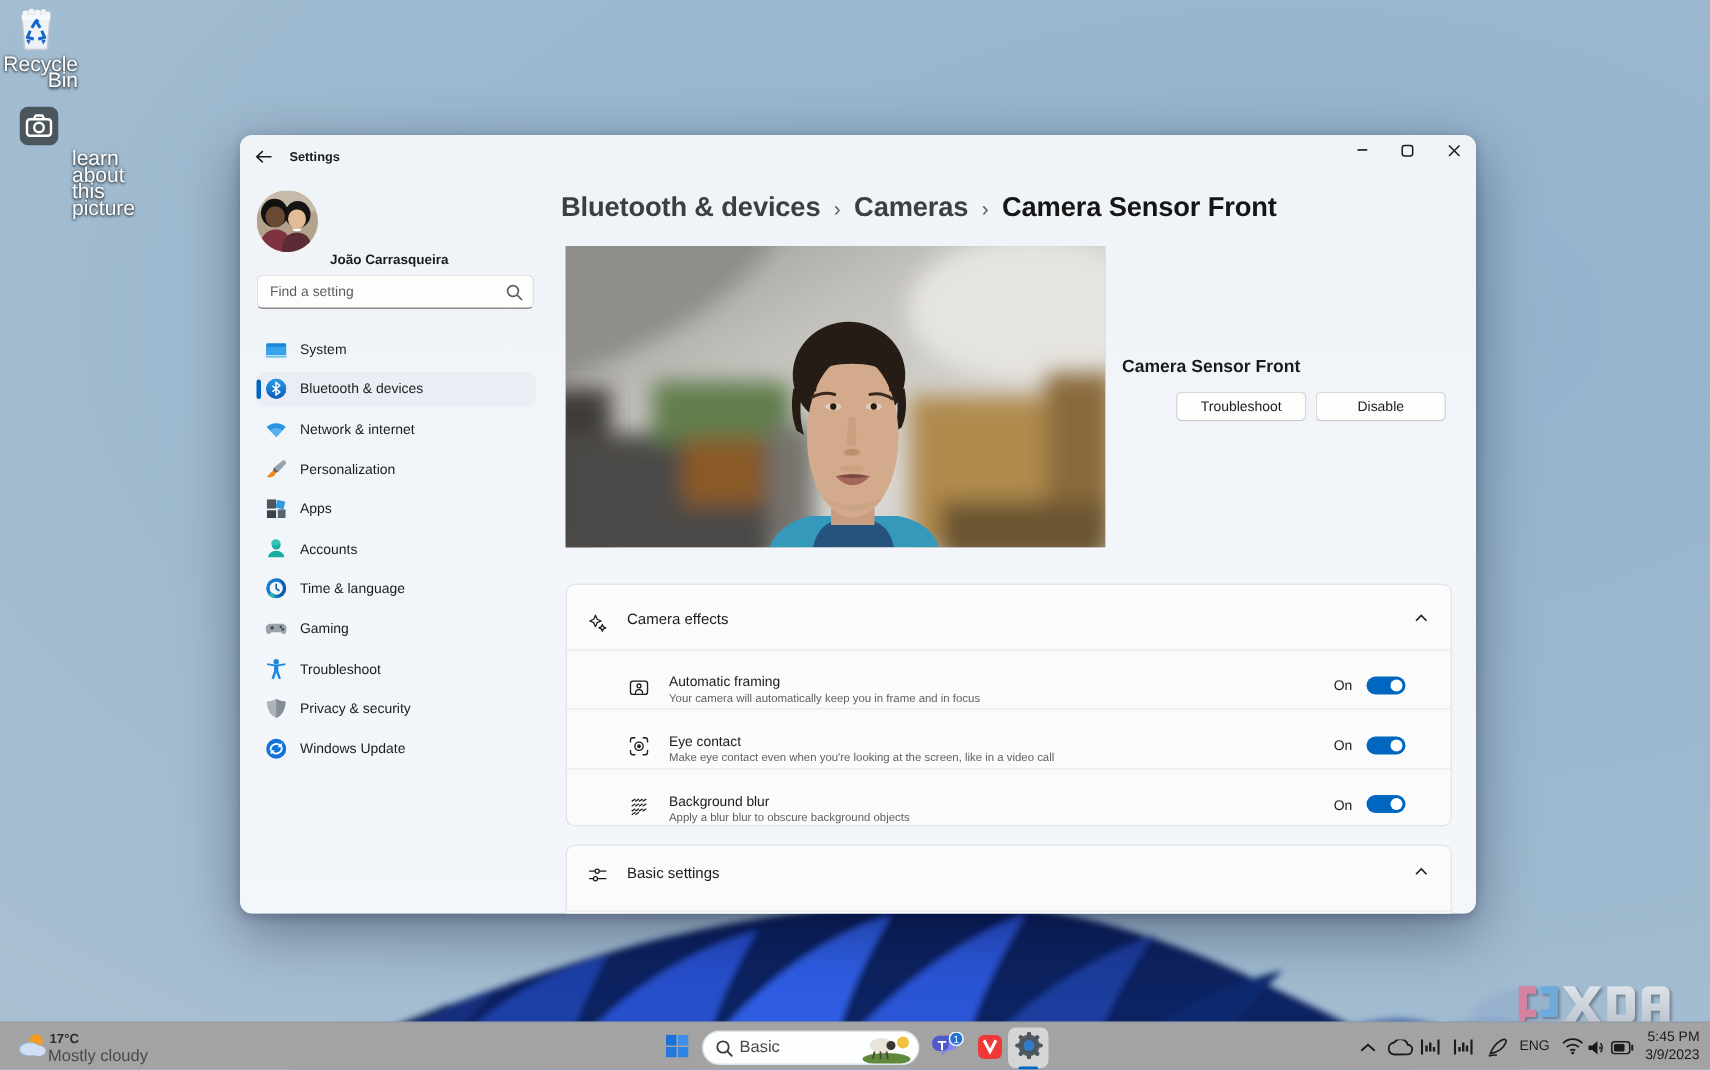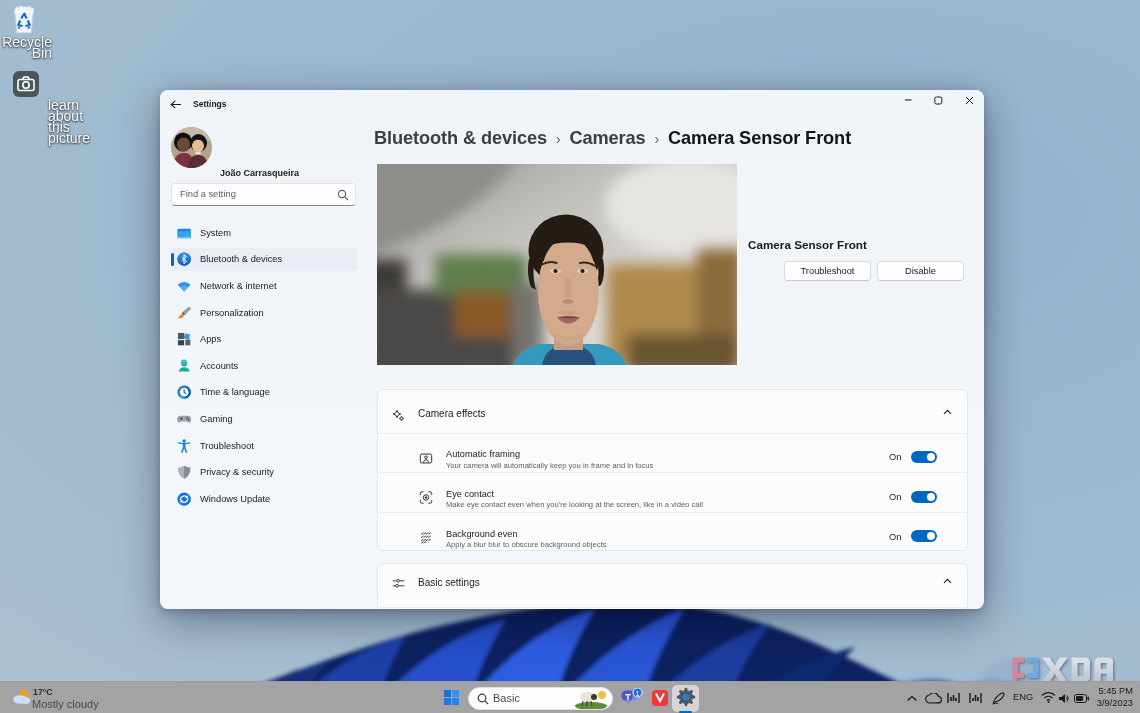--- a/index.html
+++ b/index.html
@@ -393,21 +393,21 @@
       </svg>
       <div class="rtitle">Eye contact</div>
       <div class="rdesc">Make eye contact even when you're looking at the screen, like in a video call</div>
       <div class="on">On</div>
         <div class="toggle"></div>
     </div>
     <div class="row">
       <svg class="ricon" viewBox="0 0 16 16" stroke="#1b1b1b" stroke-width="1">
         <path d="M2,4 l3,-2 M5,4 l3,-2 M8,4 l3,-2 M11,4 l3,-2 M2,8 l3,-2 M5,8 l3,-2 M8,8 l3,-2 M11,8 l3,-2 M2,12 l3,-2 M5,12 l3,-2 M8,12 l3,-2 M11,12 l3,-2 M2,15 l3,-2 M5,15 l3,-2"></path>
       </svg>
-      <div class="rtitle">Background even</div>
+      <div class="rtitle">Background blur</div>
       <div class="rdesc">Apply a blur blur to obscure background objects</div>
       <div class="on">On</div>
         <div class="toggle"></div>
     </div>
   </div>
 
   <div class="card" style="top:472.5px; height:60px;">
     <div class="cardhead">
       <svg class="hicon" style="top:13px" viewBox="0 0 17 17" fill="none" stroke="#1b1b1b" stroke-width="1.1">
         <path d="M1,5 H6 M10,5 H16 M1,11.5 H4.5 M8.5,11.5 H16"></path>

